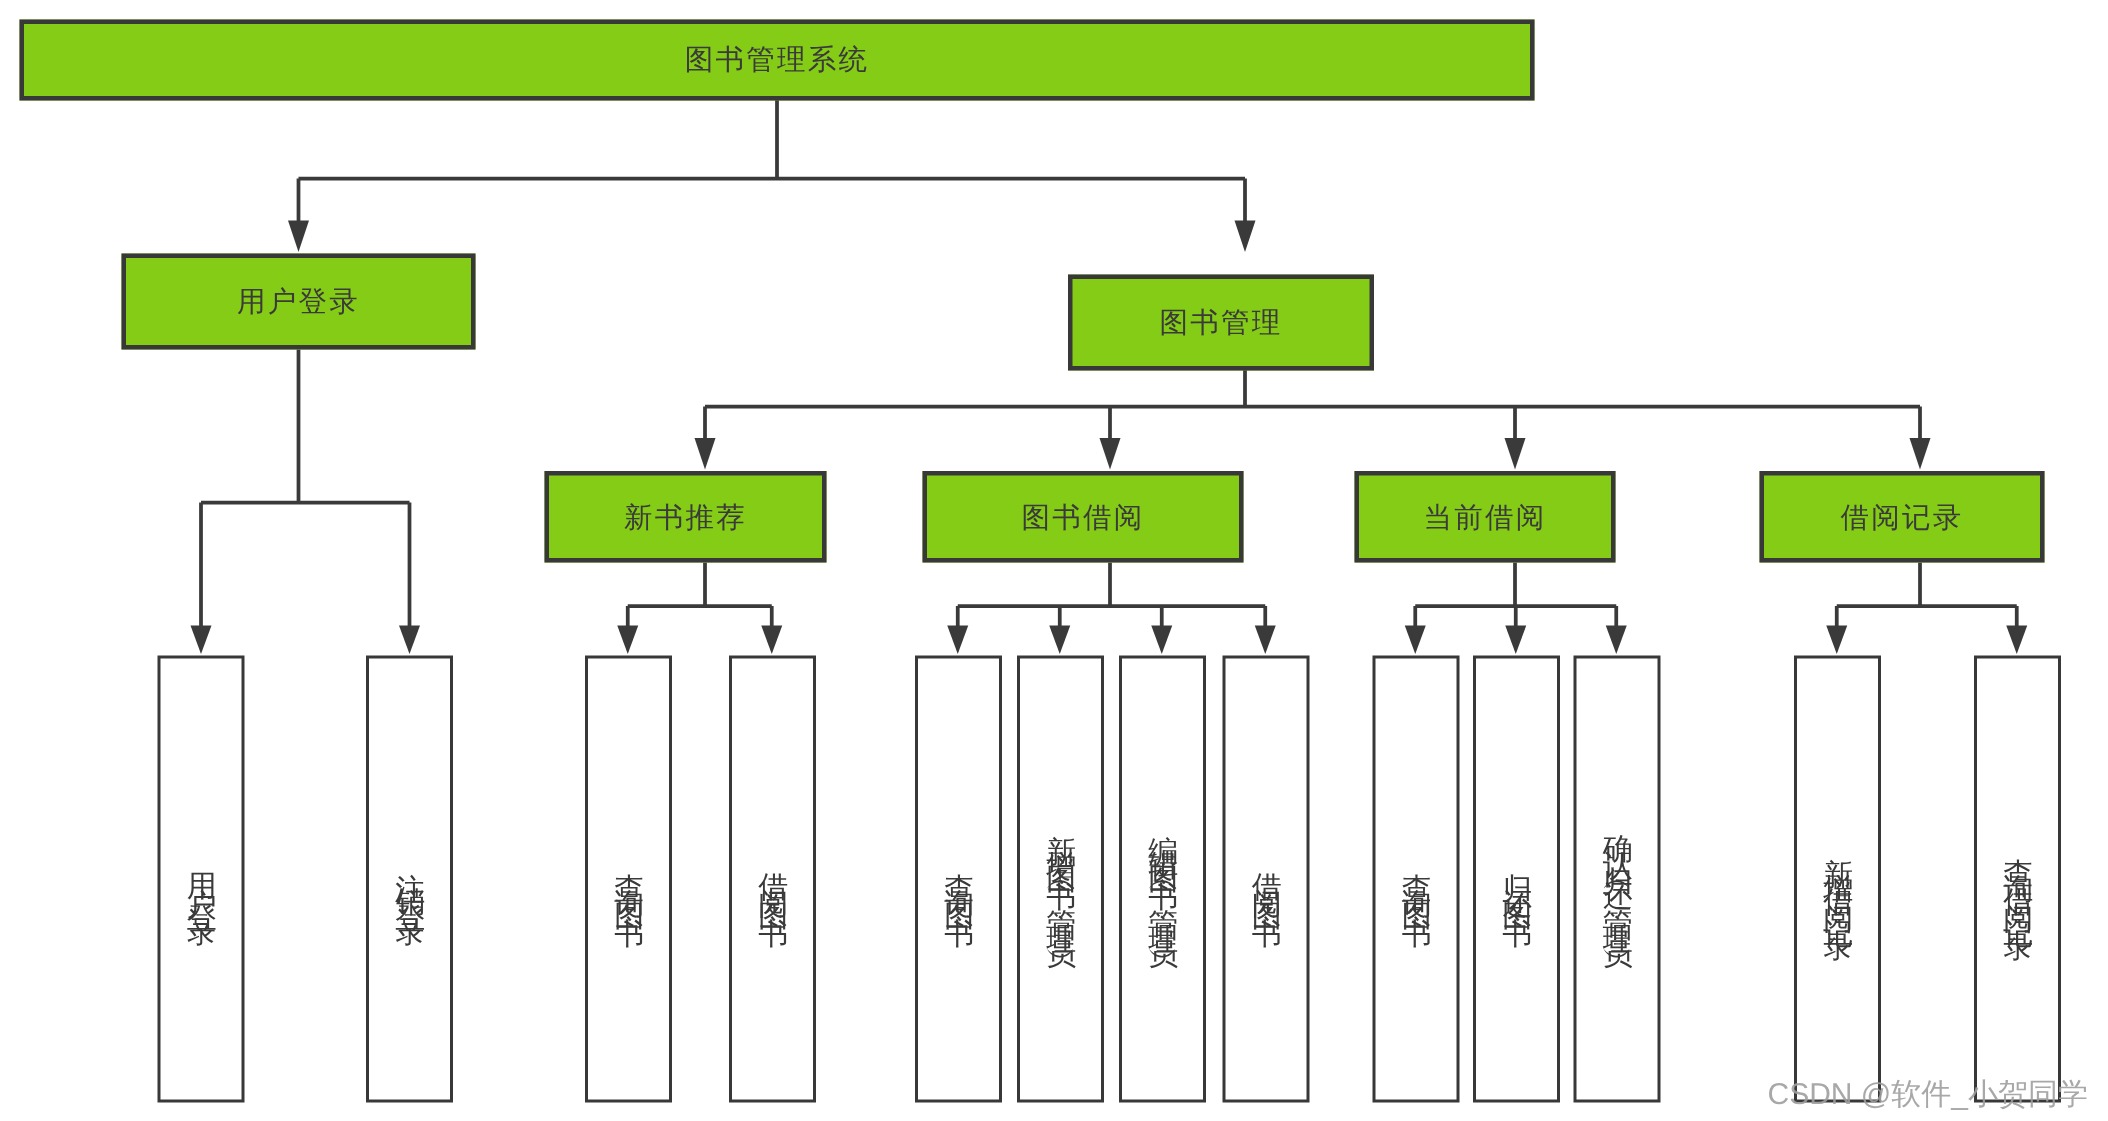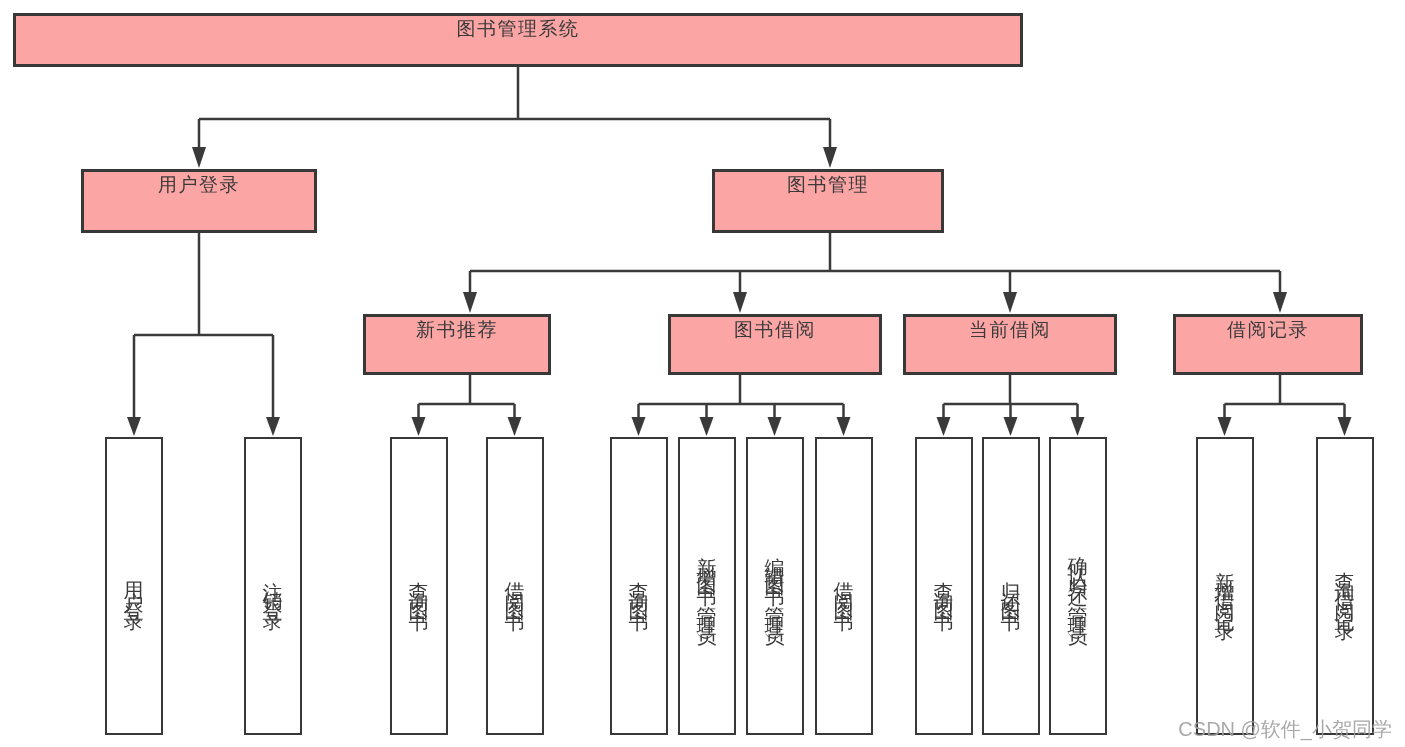--- a/index.html
+++ b/index.html
@@ -16,23 +16,23 @@
     pointer-events: none;
   }
   svg.connectors path {
     fill: none;
     stroke: var(--line, #3a3a3a);
     stroke-width: 2.5;
   }
   svg.connectors polygon { fill: var(--line, #3a3a3a); }
   .hbox {
     position: absolute;
-    background: #fca5a5;
+    background: #84cc16;
     border: 3px solid var(--border, #383838);
-    display: flex; justify-content: center;
+    display: flex; align-items: center; justify-content: center;
   }
   .hbox .lbl {
     font-size: 19px;
     letter-spacing: 1.5px;
     color: var(--text, #3a3a3a);
     white-space: nowrap;
   }
   .vbox {
     position: absolute;
     background: #ffffff;
@@ -98,31 +98,31 @@
     <polygon points="1337.5,417 1351.5,417 1344.5,436"></polygon>
   </svg>
 
   <div class="hbox" style="left:13px; top:13px; width:1010px; height:54px">
     <span class="lbl">图书管理系统</span>
   </div>
 
   <div class="hbox" style="left:81px; top:169px; width:236px; height:64px">
     <span class="lbl">用户登录</span>
   </div>
-  <div class="hbox" style="left:712px; top:169px; width:232px; height:64px">
+  <div class="hbox" style="left:712px; top:183px; width:204px; height:64px">
     <span class="lbl">图书管理</span>
   </div>
 
   <div class="hbox" style="left:363px; top:314px; width:188px; height:61px">
     <span class="lbl">新书推荐</span>
   </div>
-  <div class="hbox" style="left:668px; top:314px; width:214px; height:61px">
+  <div class="hbox" style="left:615px; top:314px; width:214px; height:61px">
     <span class="lbl">图书借阅</span>
   </div>
-  <div class="hbox" style="left:903px; top:314px; width:214px; height:61px">
+  <div class="hbox" style="left:903px; top:314px; width:174px; height:61px">
     <span class="lbl">当前借阅</span>
   </div>
   <div class="hbox" style="left:1173px; top:314px; width:190px; height:61px">
     <span class="lbl">借阅记录</span>
   </div>
 
   <div class="vbox" style="left:105px; top:437px; width:58px; height:298px">
     <span class="lbl">用户登录</span>
   </div>
   <div class="vbox" style="left:244px; top:437px; width:58px; height:298px">

